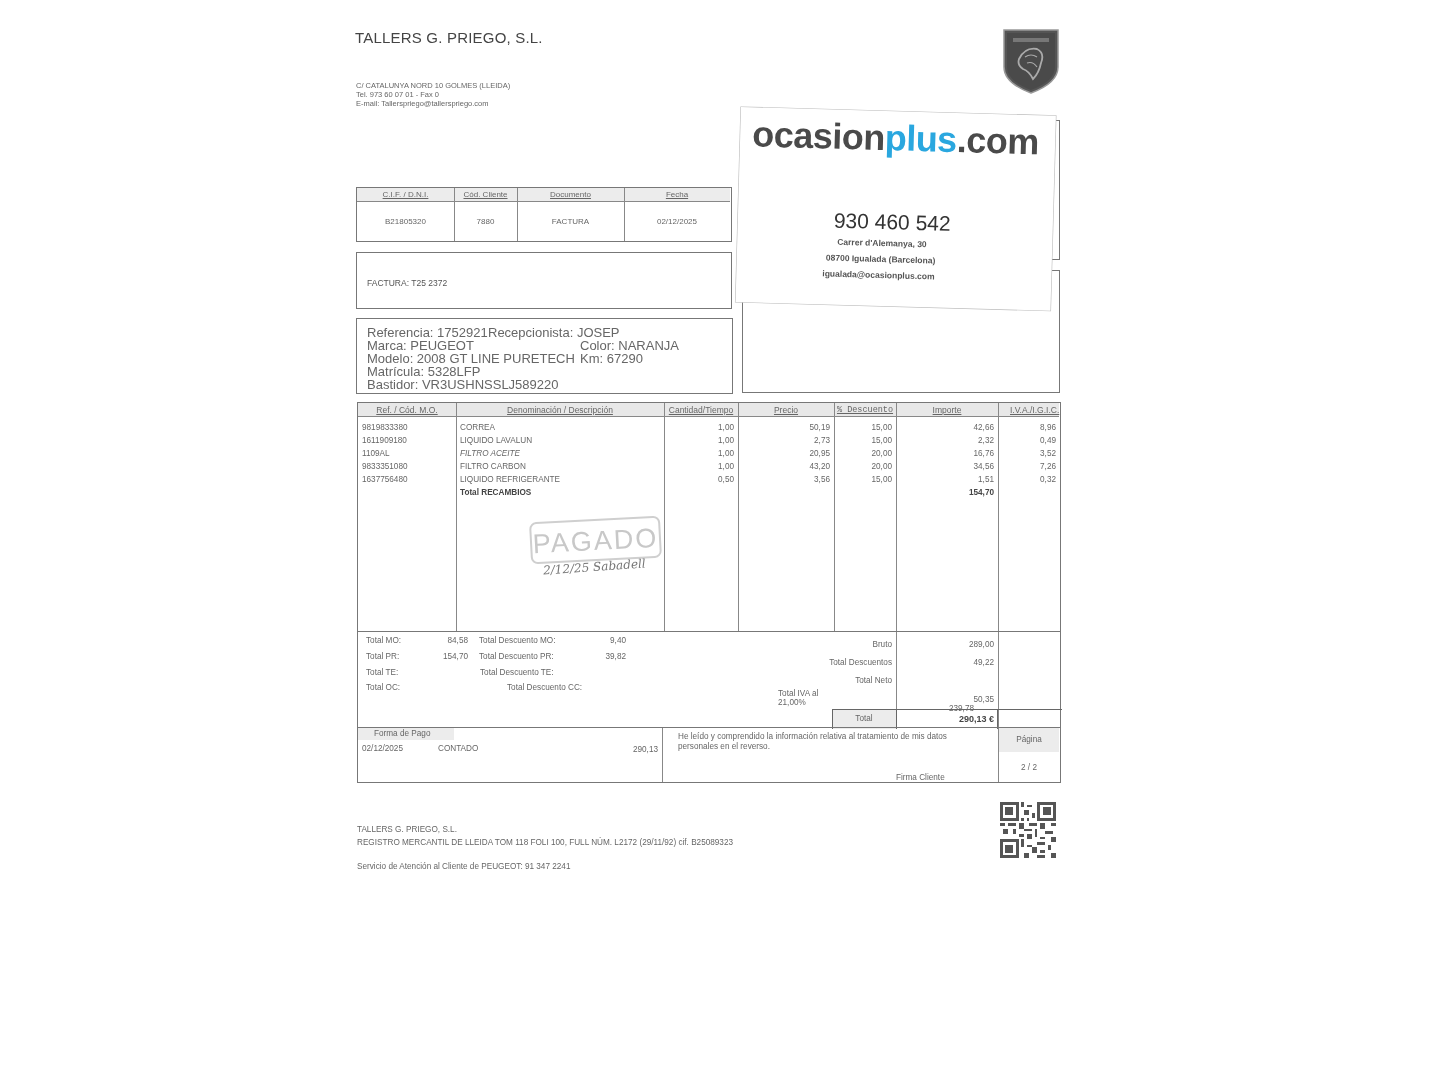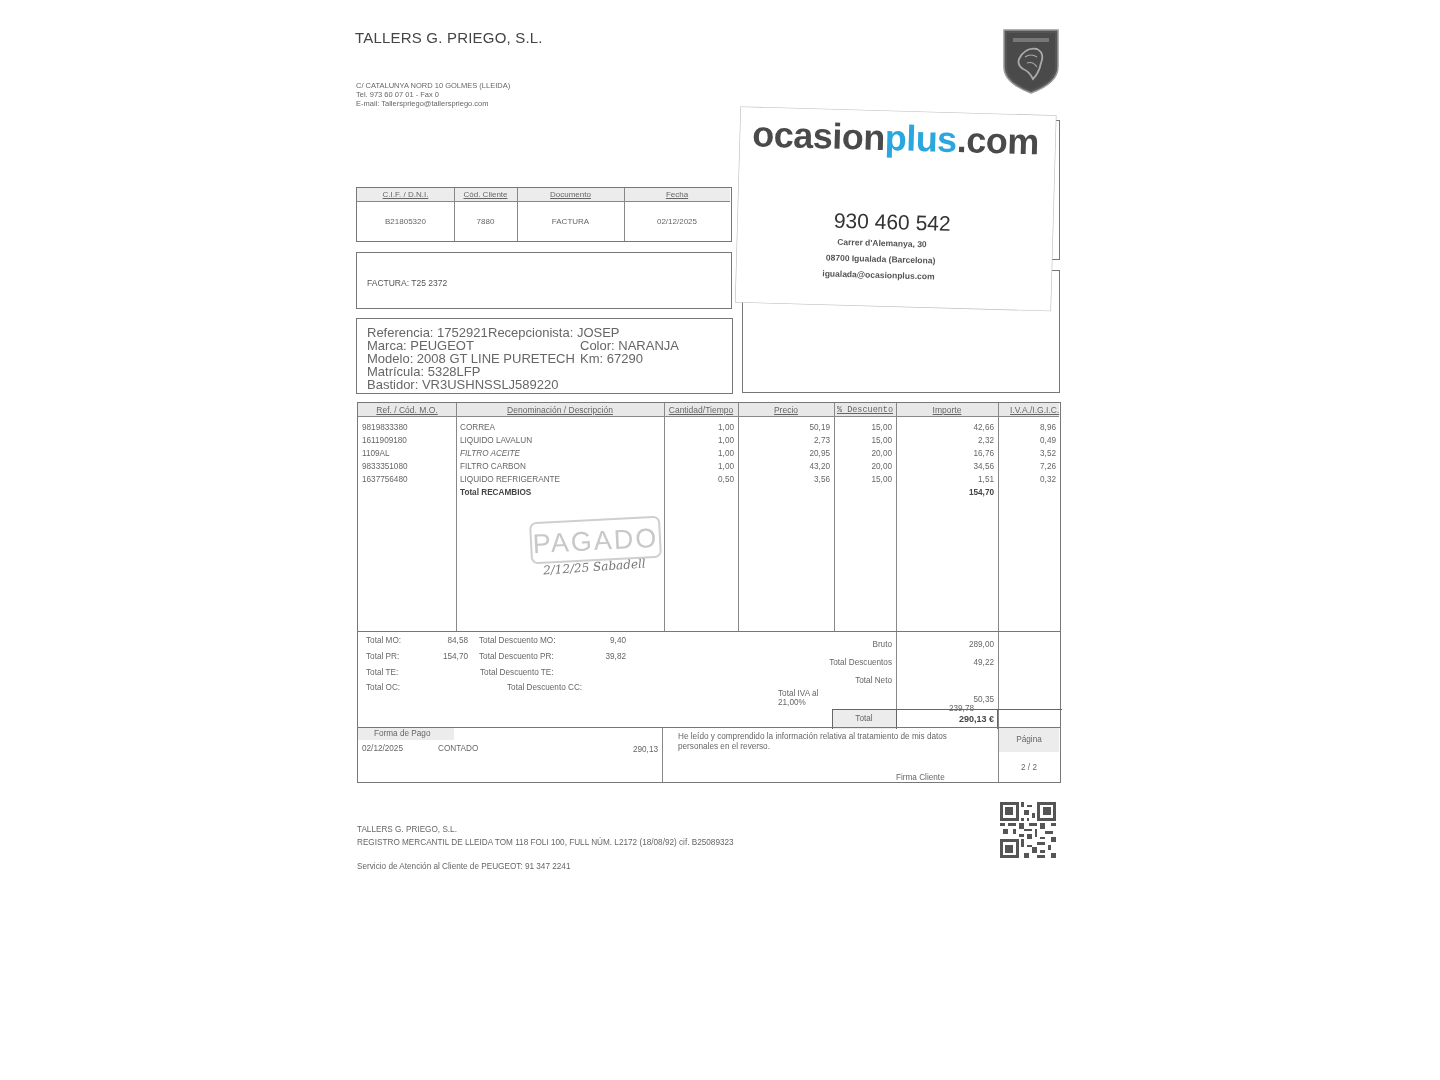--- a/index.html
+++ b/index.html
@@ -223,21 +223,21 @@
   <div class="t" style="left:320px;top:4px;">He leído y comprendido la información relativa al tratamiento de mis datos</div>
   <div class="t" style="left:320px;top:14px;">personales en el reverso.</div>
   <div class="t" style="left:538px;top:45px;">Firma Cliente</div>
   <div class="vline" style="left:640px;"></div>
   <div style="position:absolute;left:641px;top:0;width:60px;height:24px;background:#ececec;"></div>
   <div class="t" style="left:641px;width:60px;text-align:center;top:7px;">Página</div>
   <div class="t" style="left:641px;width:60px;text-align:center;top:35px;">2 / 2</div>
 </div>
 
 <div class="abs footer-t" style="left:357px;top:825px;">TALLERS G. PRIEGO, S.L.</div>
-<div class="abs footer-t" style="left:357px;top:838px;">REGISTRO MERCANTIL DE LLEIDA TOM 118 FOLI 100, FULL NÚM. L2172 (18/08/92) cif. B25089323</div>
+<div class="abs footer-t" style="left:357px;top:838px;">REGISTRO MERCANTIL DE LLEIDA TOM 118 FOLI 100, FULL NÚM. L2172 (29/11/92) cif. B25089323</div>
 <div class="abs footer-t" style="left:357px;top:862px;">Servicio de Atención al Cliente de PEUGEOT: 91 347 2241</div>
 
 <div class="abs qr">
   <svg width="56" height="56" viewBox="0 0 21 21" shape-rendering="crispEdges">
     <rect width="21" height="21" fill="#fff"></rect>
     <g fill="#555">
       <rect x="0" y="0" width="7" height="7"></rect>
         <rect x="1" y="1" width="5" height="5" fill="#fff"></rect>
         <rect x="2" y="2" width="3" height="3"></rect>
       <rect x="14" y="0" width="7" height="7"></rect>

